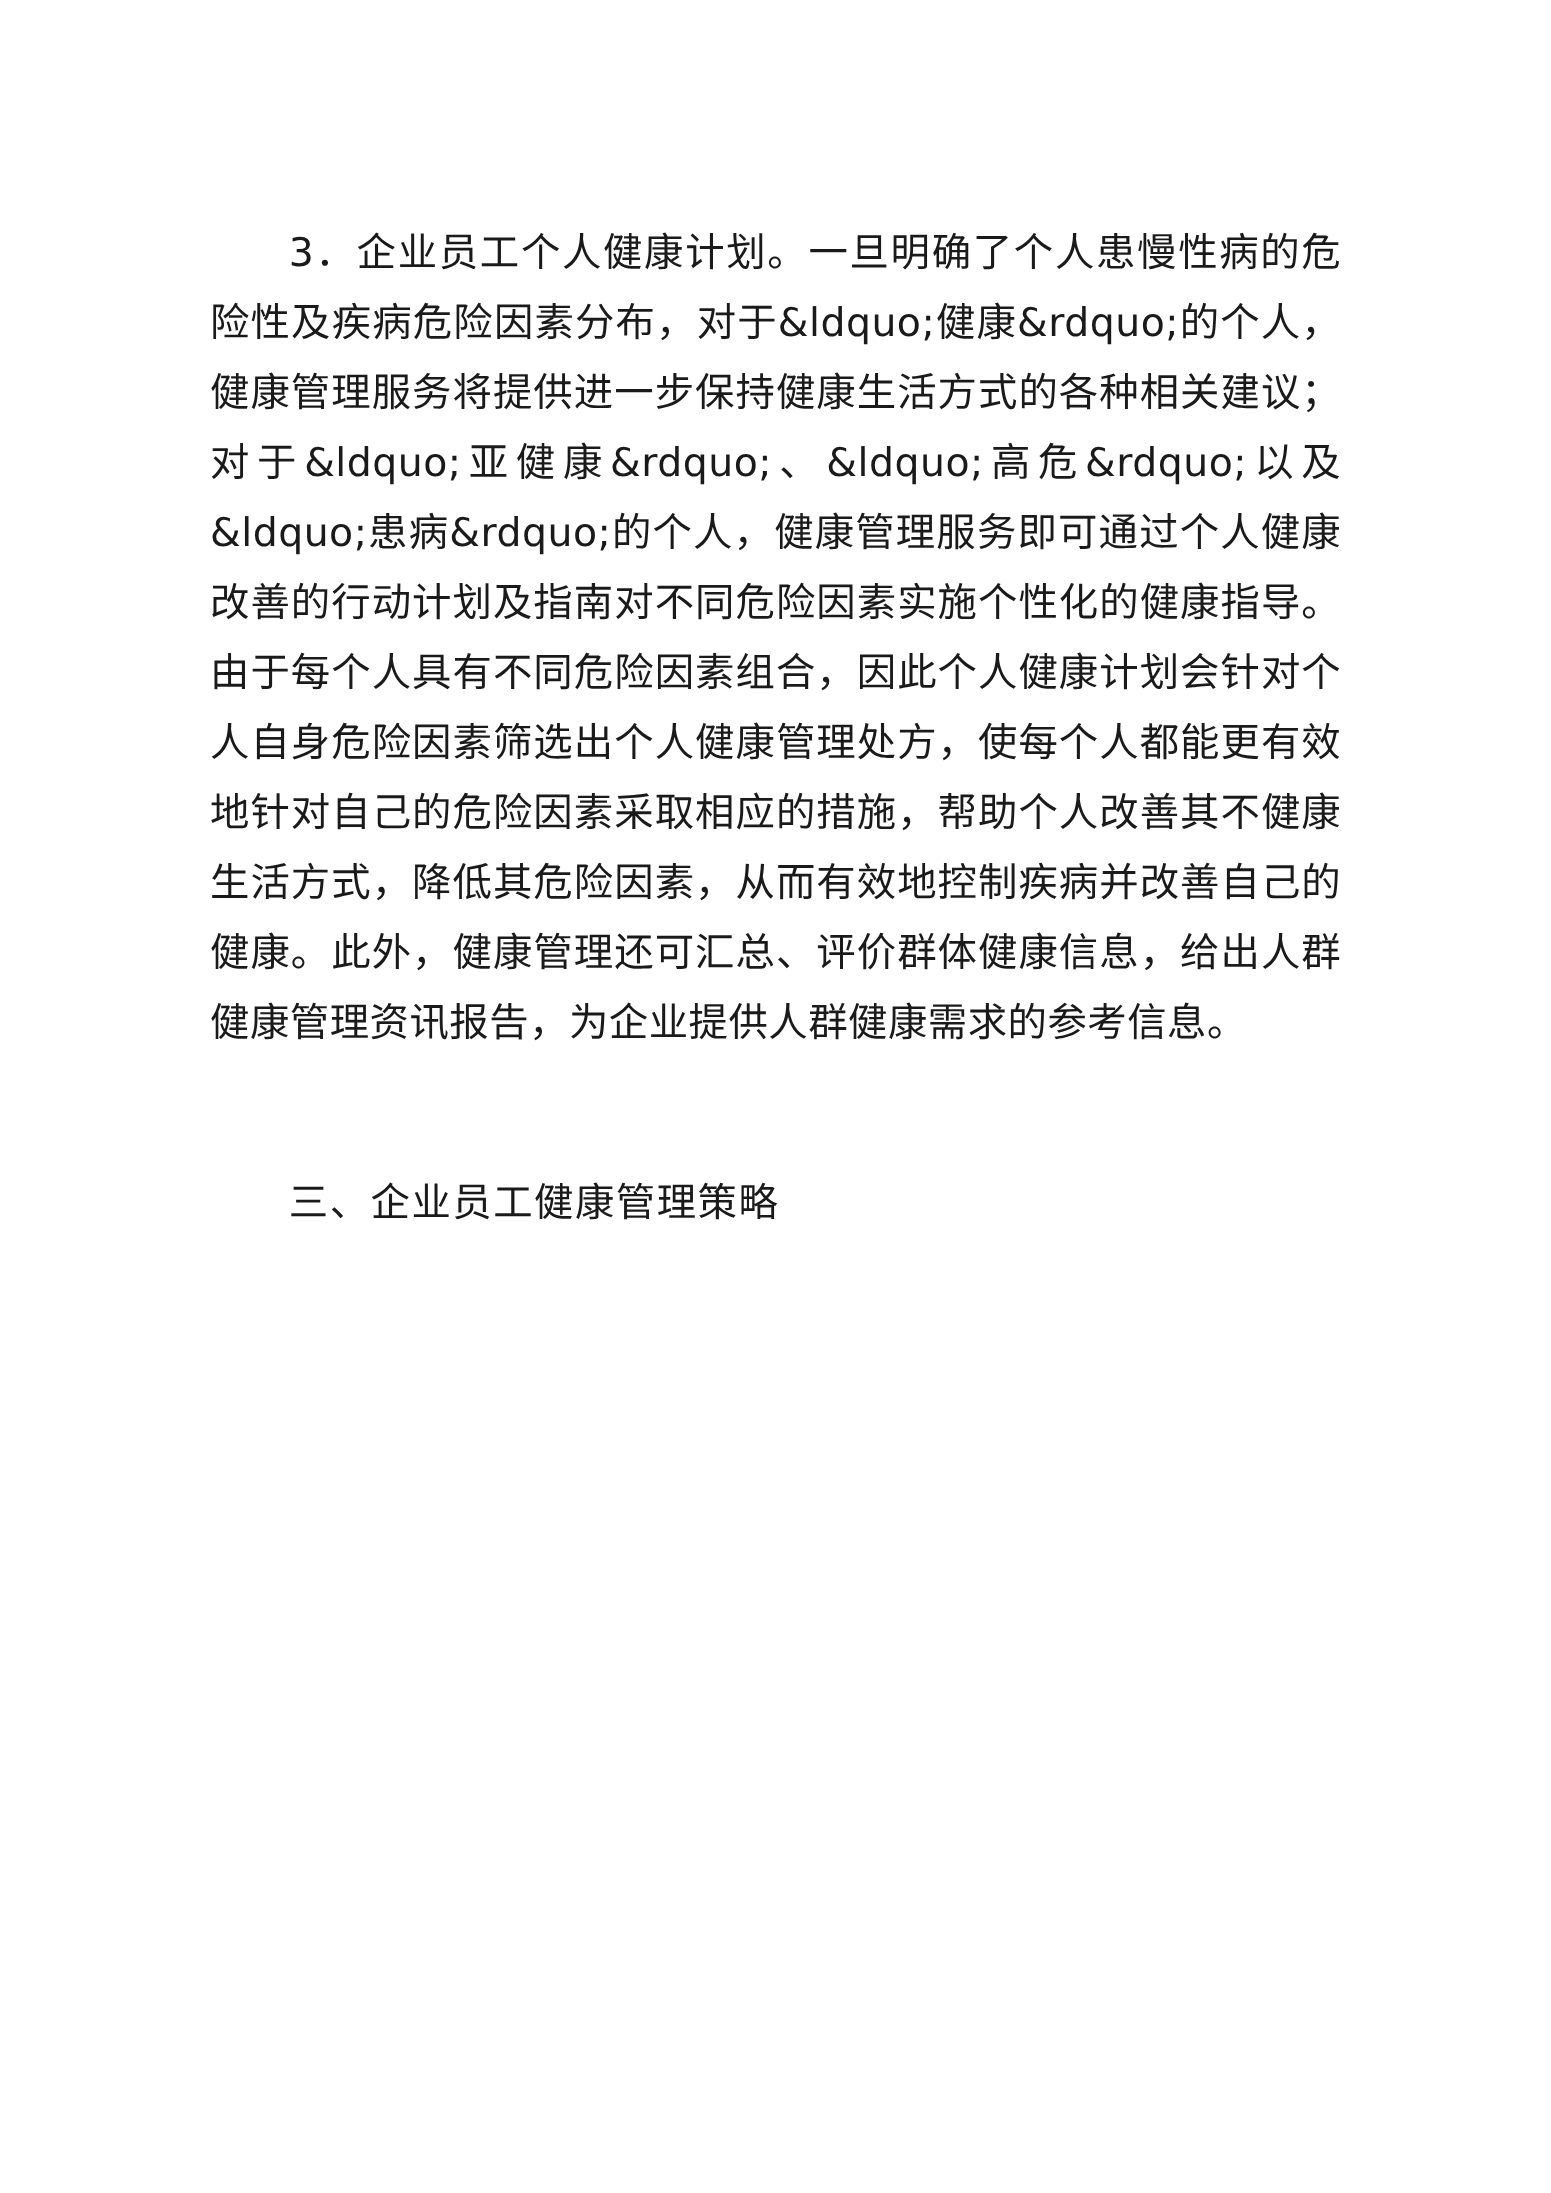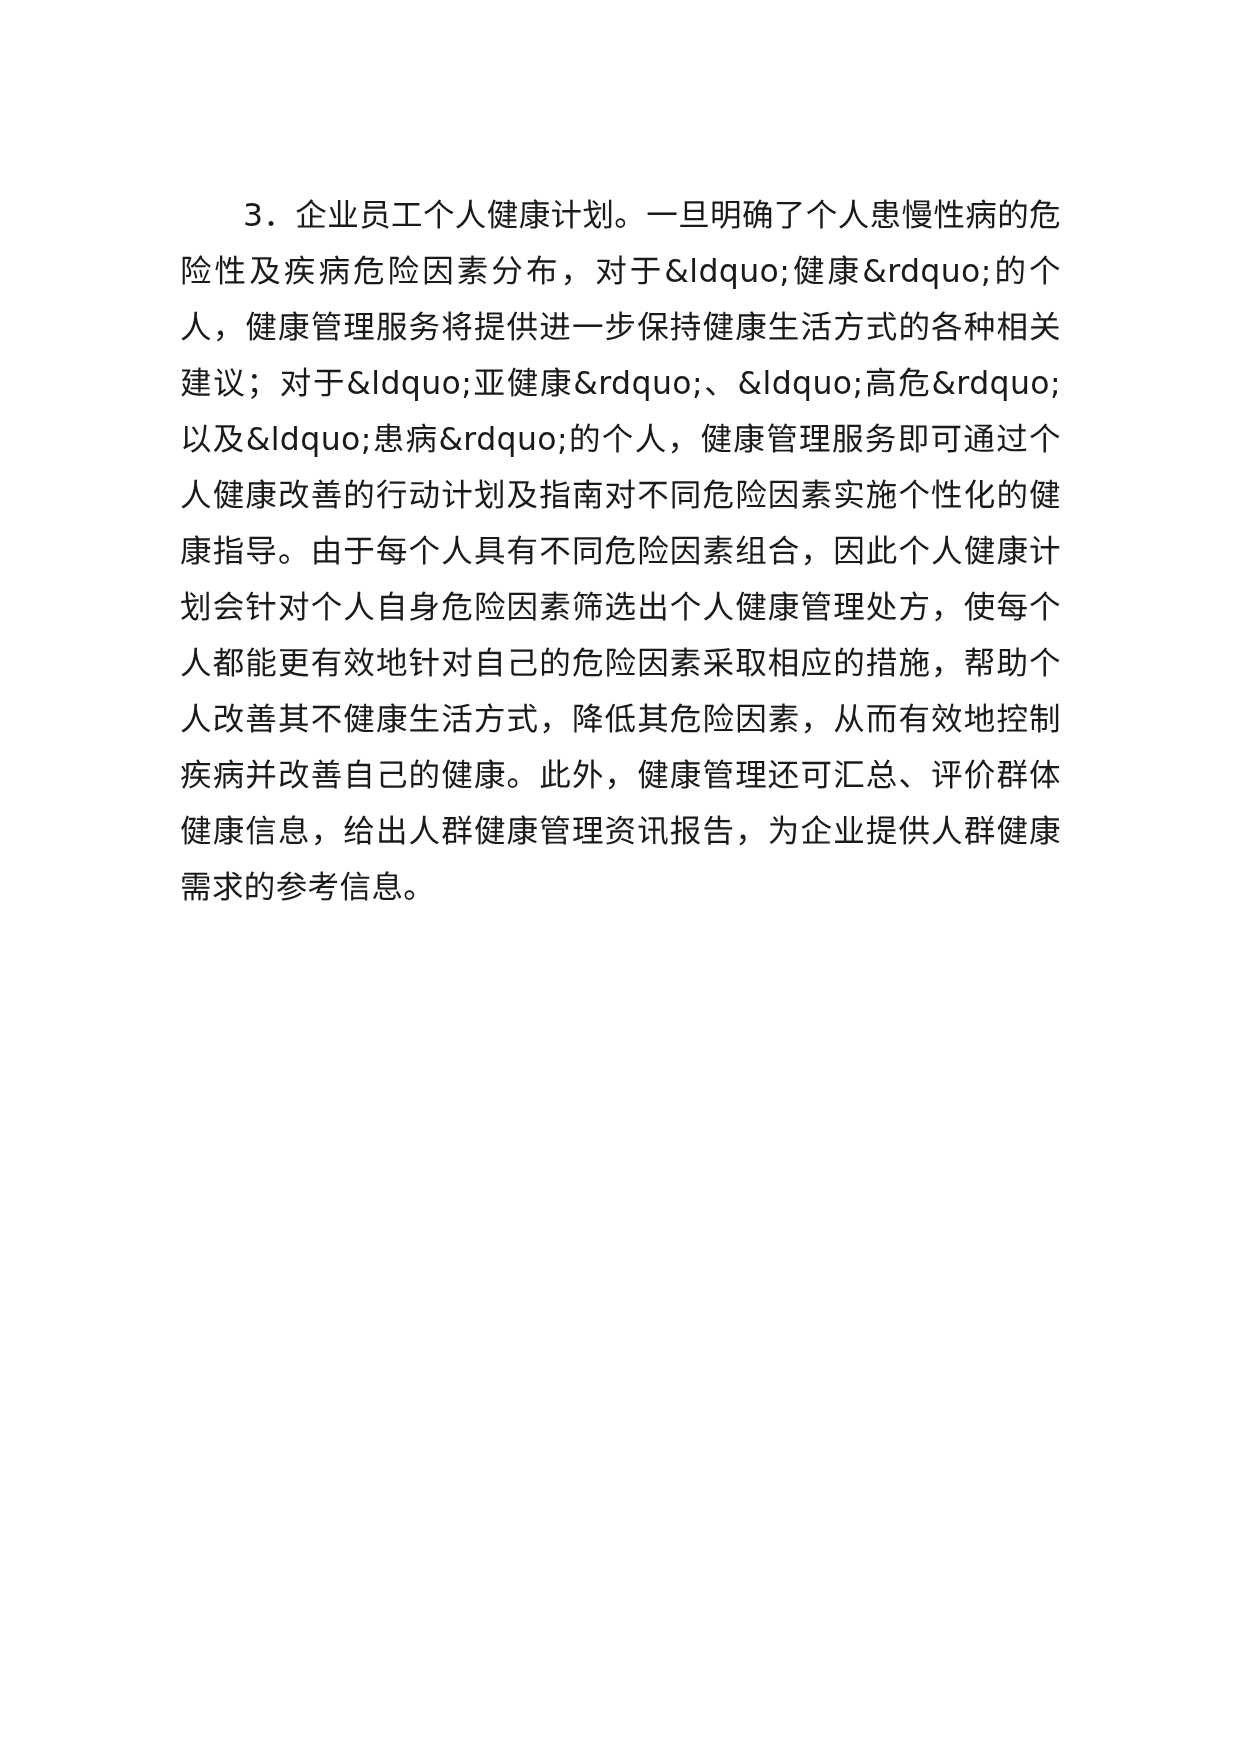--- a/index.html
+++ b/index.html
@@ -19,21 +19,21 @@
     width: 1241px;
     height: 1754px;
     box-sizing: border-box;
     padding: 175px 168px 90px 168px;
     background: #ffffff;
   }
   .doc-body {
     width: 905px;
   }
   p.para {
-    margin: 12px;
+    margin: 0;
     font-size: 31.5px;
     line-height: 56px;
     text-align: justify;
     text-justify: inter-ideograph;
     letter-spacing: 0.4px;
     color: #1a1a1a;
     font-family: "DejaVu Sans", "Liberation Sans", sans-serif;
     font-weight: 400;
   }
   p.indent {
@@ -55,18 +55,19 @@
 </head>
 <body>
 
 <div class="page">
   <div class="doc-body">
 
     <p class="para indent">3．企业员工个人健康计划。一旦明确了个人患慢性病的危险性及疾病危险因素分布，对于&amp;ldquo;健康&amp;rdquo;的个人，健康管理服务将提供进一步保持健康生活方式的各种相关建议；对于&amp;ldquo;亚健康&amp;rdquo;、&amp;ldquo;高危&amp;rdquo;以及&amp;ldquo;患病&amp;rdquo;的个人，健康管理服务即可通过个人健康改善的行动计划及指南对不同危险因素实施个性化的健康指导。由于每个人具有不同危险因素组合，因此个人健康计划会针对个人自身危险因素筛选出个人健康管理处方，使每个人都能更有效地针对自己的危险因素采取相应的措施，帮助个人改善其不健康生活方式，降低其危险因素，从而有效地控制疾病并改善自己的健康。此外，健康管理还可汇总、评价群体健康信息，给出人群健康管理资讯报告，为企业提供人群健康需求的参考信息。</p>
 
     <div class="gap-large"></div>
 
+    <p class="heading">三、企业员工健康管理策略</p>
 
     <div class="gap-xl"></div>
 
 
   </div>
 </div>
 
 </body></html>

